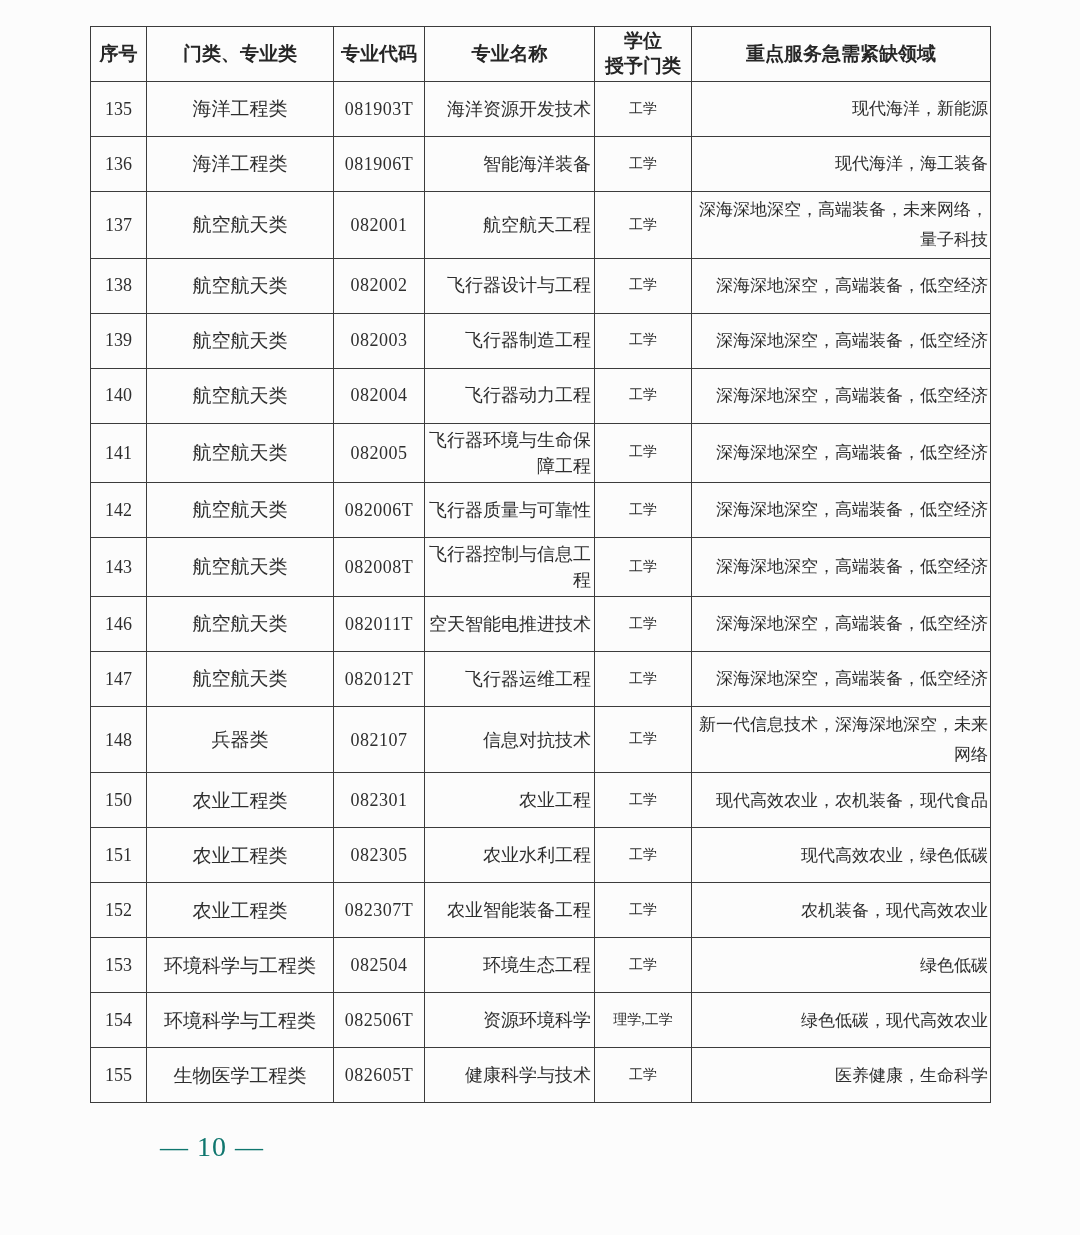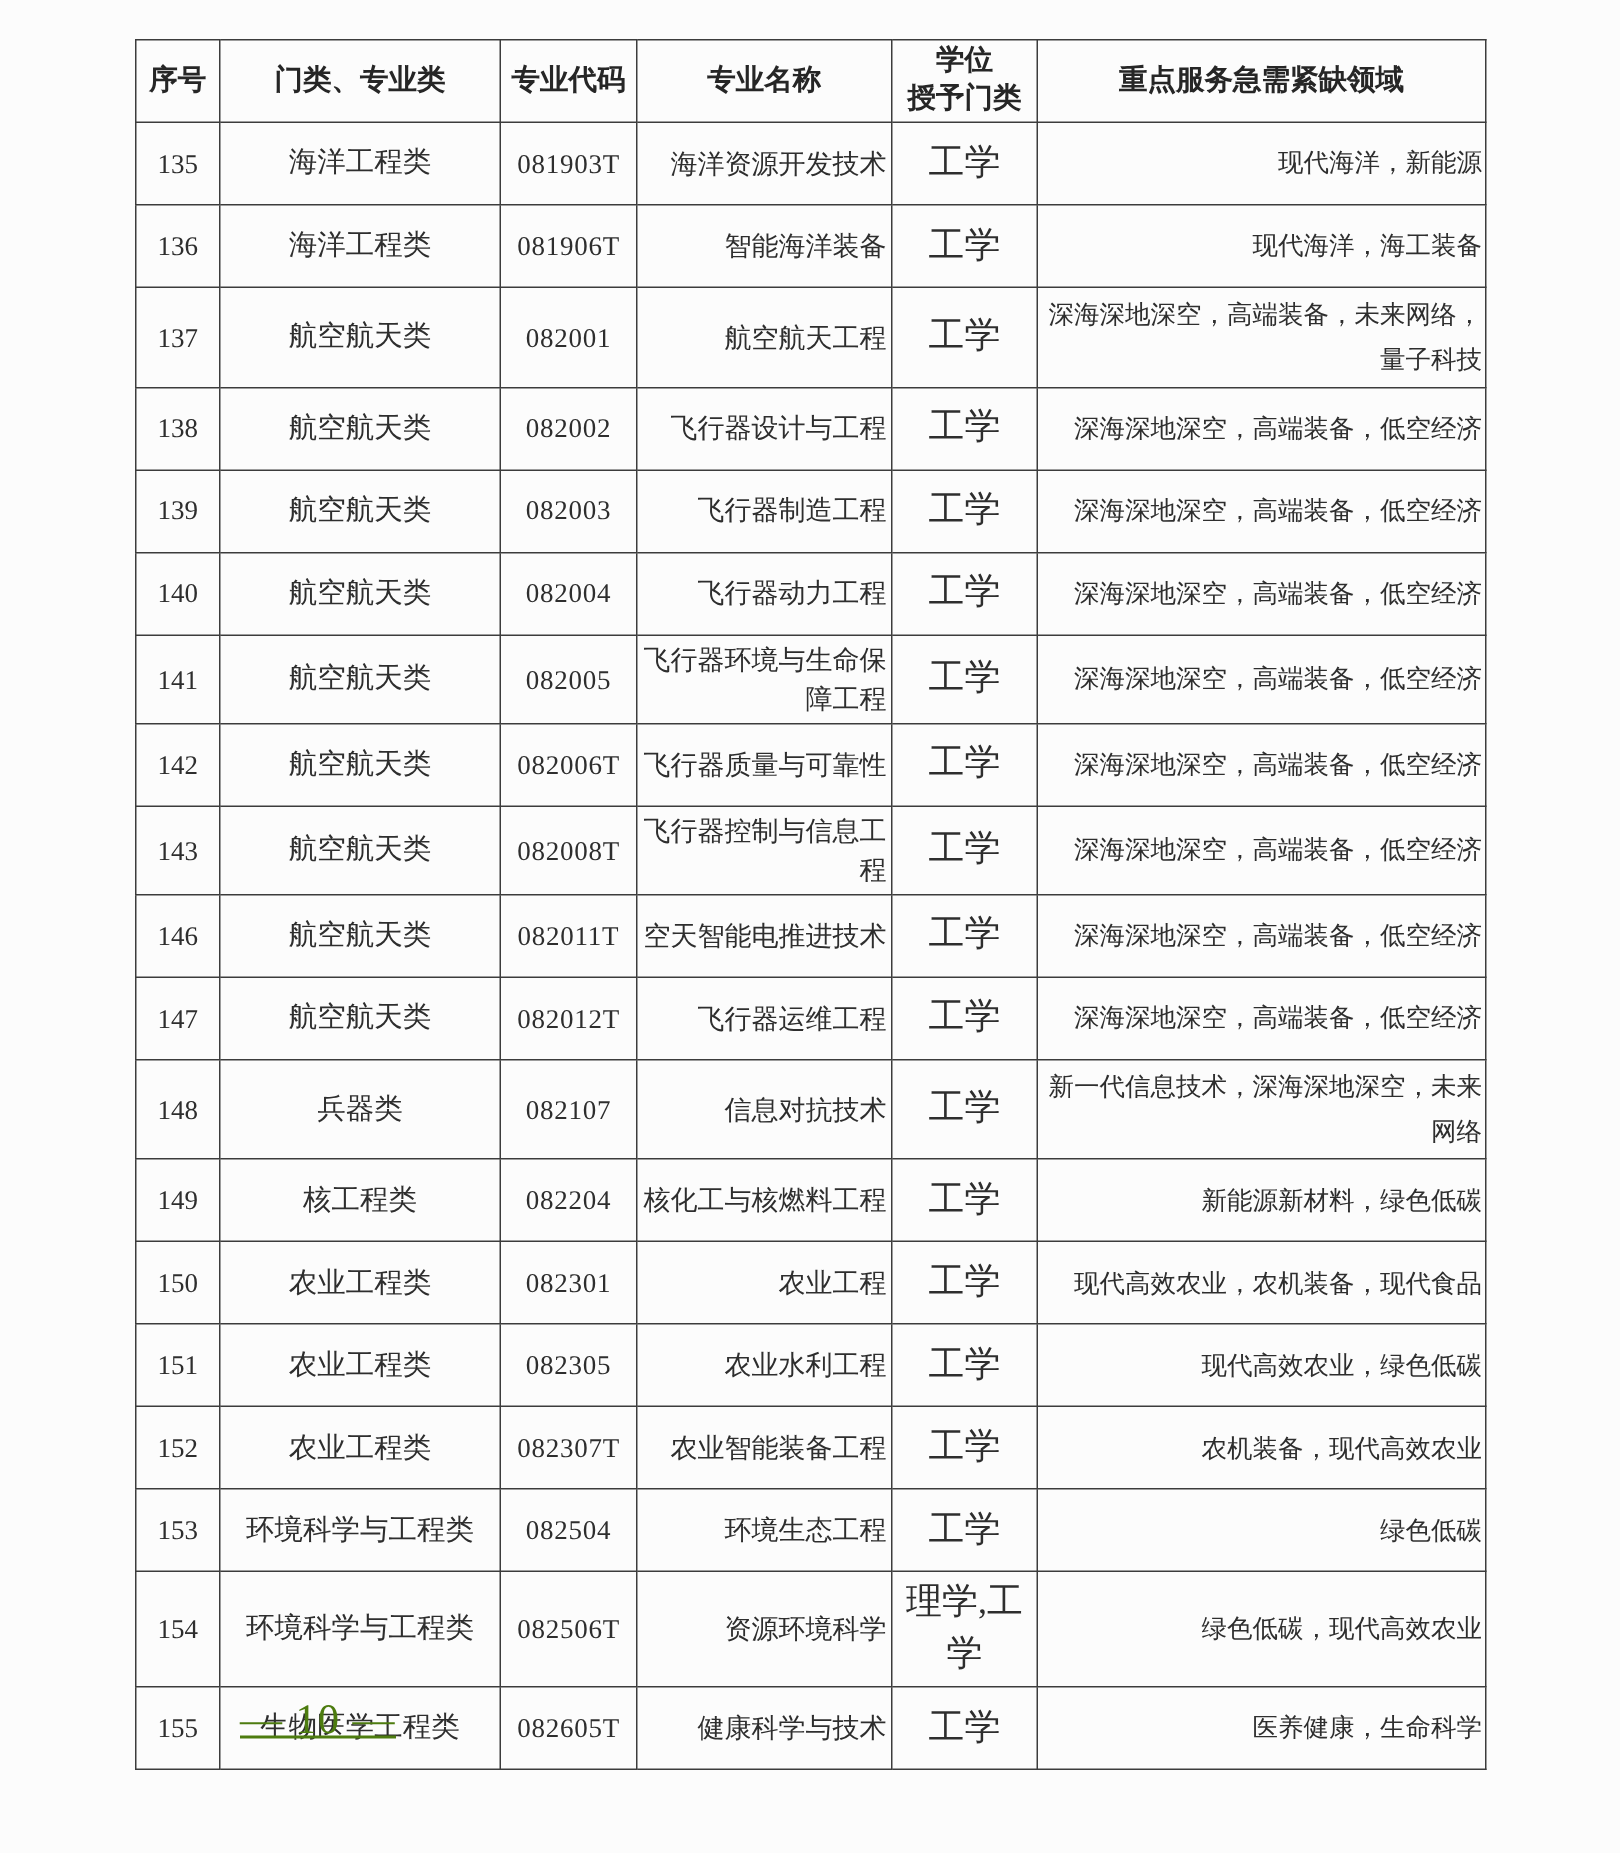--- a/index.html
+++ b/index.html
@@ -40,35 +40,34 @@
   }
   .doc-table td {
     font-size: 19px;
     height: 48px;
     padding: 3px 3px;
     line-height: 1.45;
   }
   td.cell-no   { font-size: 18px; }
   td.cell-code { font-size: 18px; letter-spacing: 0.5px; }
   td.cell-name { font-size: 18px; text-align: right; }
-  td.cell-degree { font-size: 24px; }
+  td.cell-degree { font-size: 14px; }
   td.cell-fields {
     text-align: right;
     font-size: 17px;
     line-height: 1.75;
     padding: 3px 2px 3px 3px;
   }
   .page-footer {
     position: absolute;
     left: 160px;
     top: 1131px;
     font-size: 28px;
-    color: #4d7c0f;
+    color: #0f766e;
     letter-spacing: 1px;
-    text-decoration: underline;
   }
 </style>
 </head>
 <body>
 
 <table class="doc-table">
   <colgroup>
     <col style="width:56px">
     <col style="width:187px">
     <col style="width:91px">
@@ -190,28 +189,20 @@
 
   <tr>
     <td class="cell-no">148</td>
     <td class="cell-category">兵器类</td>
     <td class="cell-code">082107</td>
     <td class="cell-name">信息对抗技术</td>
     <td class="cell-degree">工学</td>
     <td class="cell-fields">新一代信息技术，深海深地深空，未来网络</td>
   </tr>
 
-  <tr>
-    <td class="cell-no">149</td>
-    <td class="cell-category">核工程类</td>
-    <td class="cell-code">082204</td>
-    <td class="cell-name">核化工与核燃料工程</td>
-    <td class="cell-degree">工学</td>
-    <td class="cell-fields">新能源新材料，绿色低碳</td>
-  </tr>
 
   <tr>
     <td class="cell-no">150</td>
     <td class="cell-category">农业工程类</td>
     <td class="cell-code">082301</td>
     <td class="cell-name">农业工程</td>
     <td class="cell-degree">工学</td>
     <td class="cell-fields">现代高效农业，农机装备，现代食品</td>
   </tr>
 

